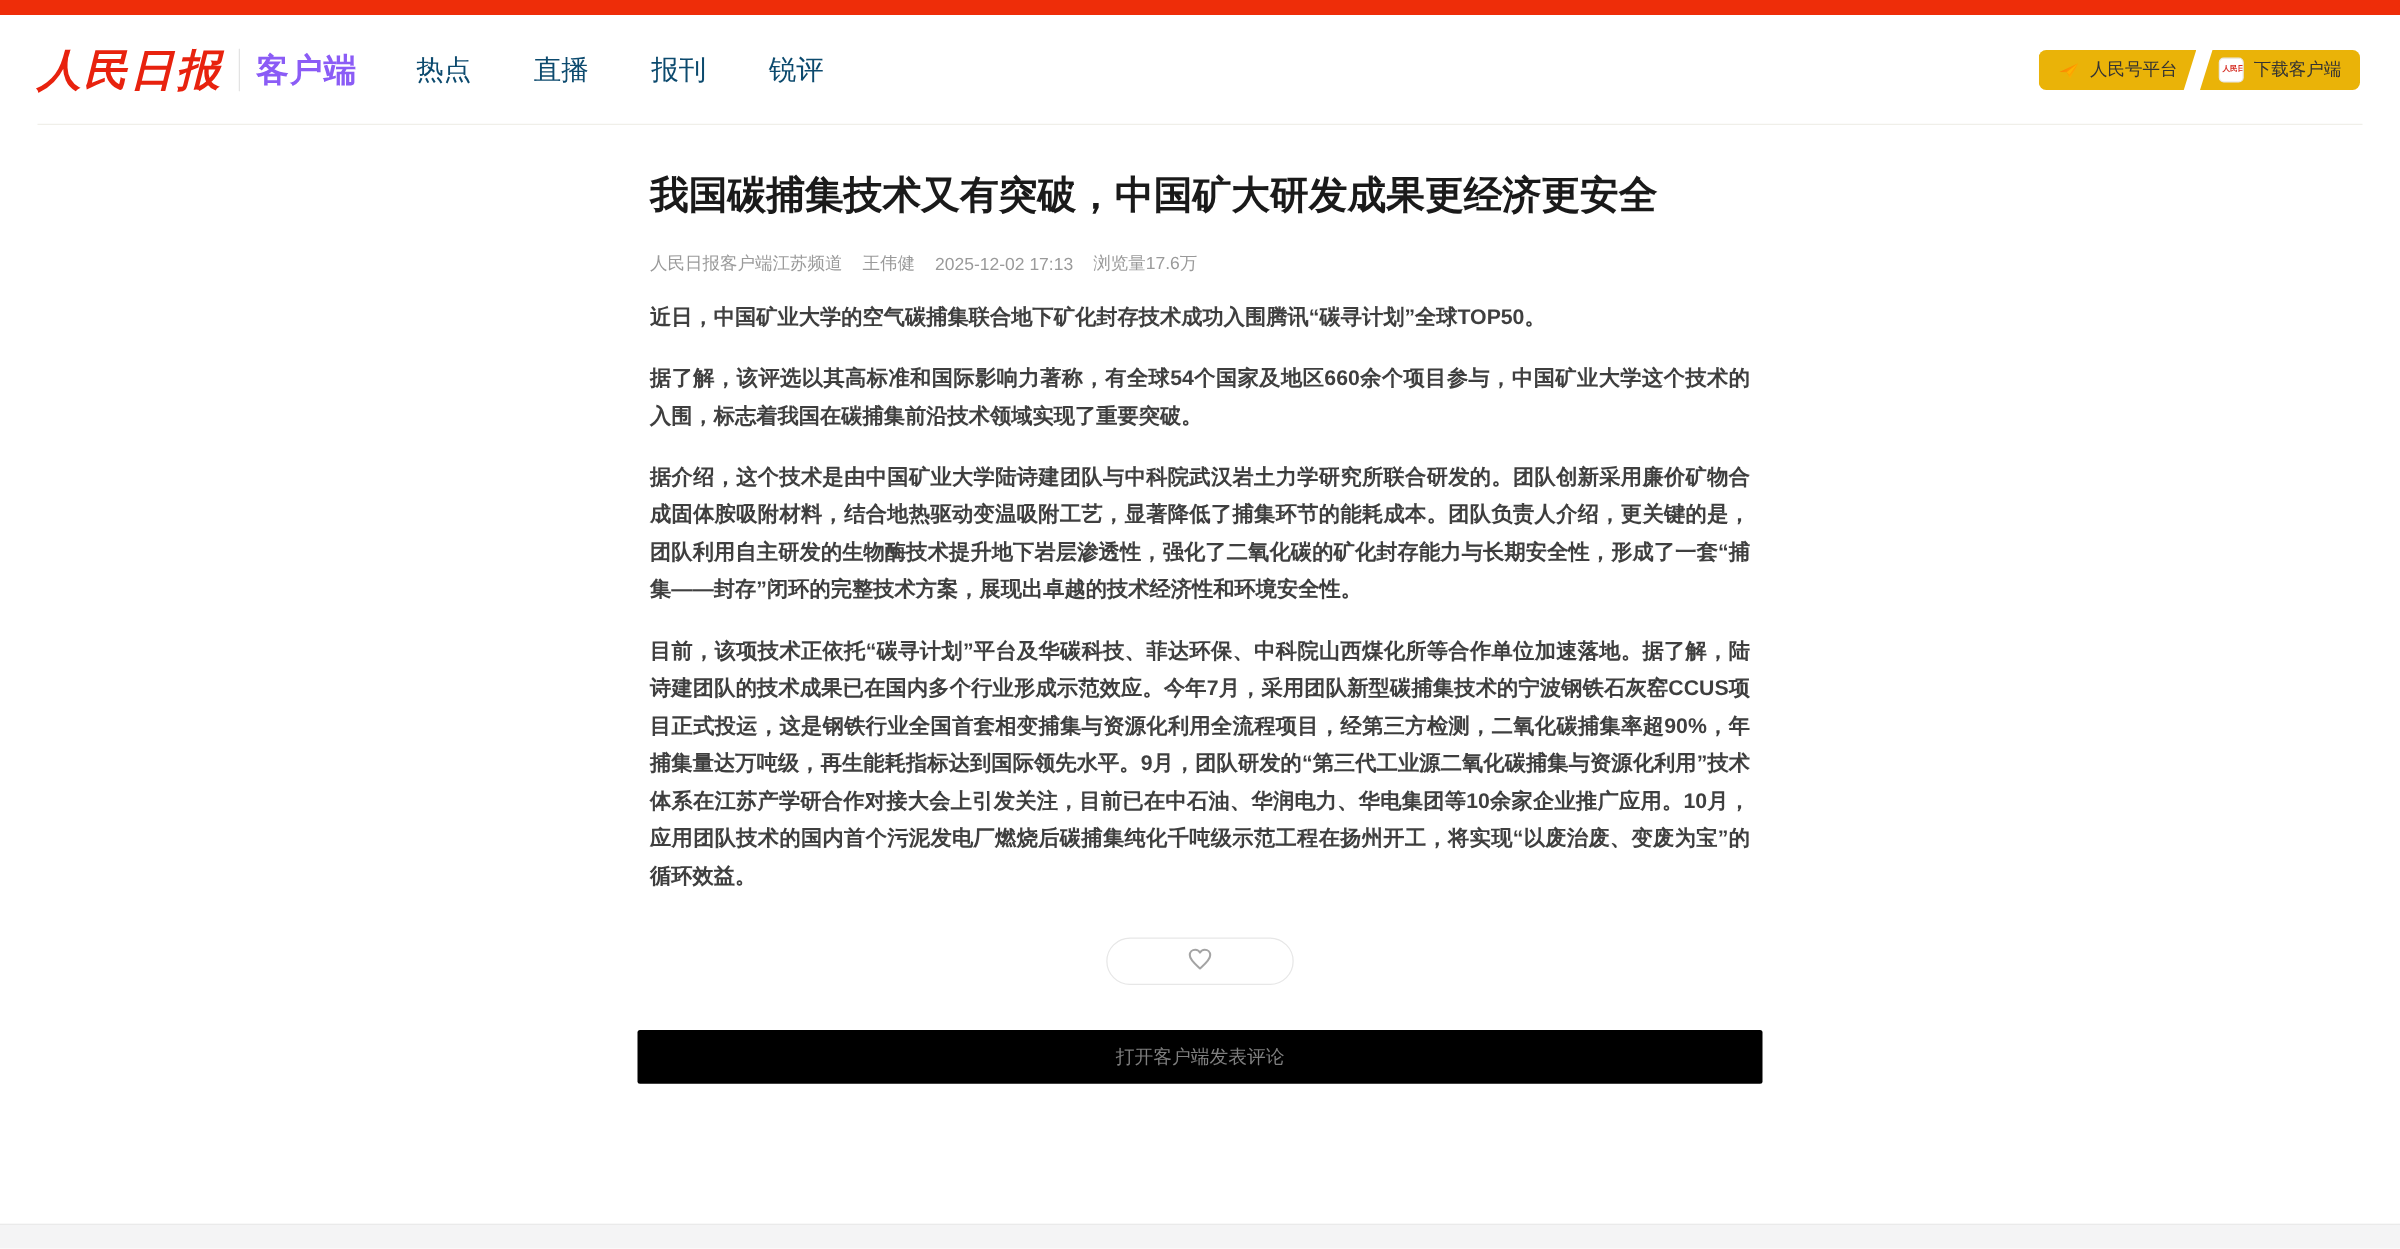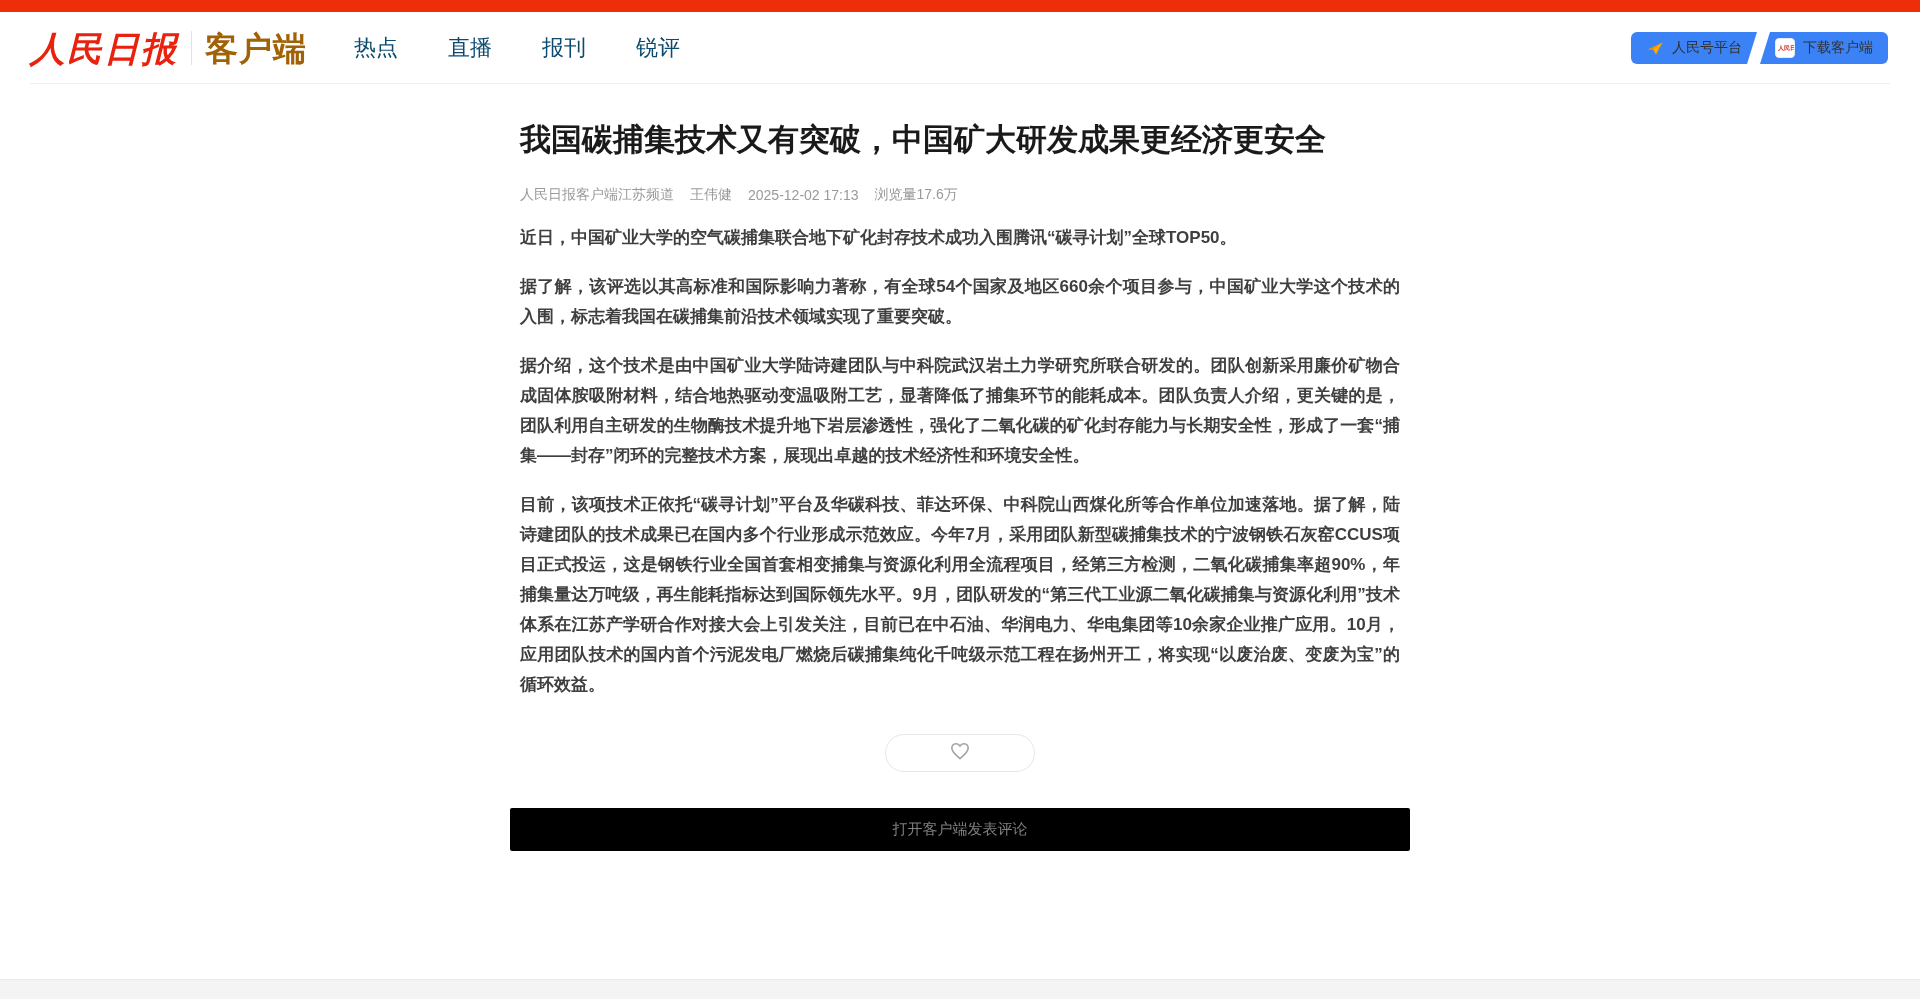--- a/index.html
+++ b/index.html
@@ -8,56 +8,56 @@
     background: #ffffff;
     font-family: "Liberation Sans", "DejaVu Sans", sans-serif;
     overflow: hidden;
     position: relative;
   }
   
   .topbar { height: 12px; width: 100%; background: #ee2d09; }
 
   
   .header {
-    height: 72px;
+    height: 88px;
     display: flex;
     align-items: center;
     padding: 0 32px 0 30px;
     background: #fff;
     position: relative;
   }
   .logo { display: flex; align-items: center; cursor: pointer; }
   .logo-main {
     font-family: "DejaVu Serif", "Liberation Serif", serif;
     font-style: italic;
     font-weight: bold;
     font-size: 35px;
     color: #e8220e;
     letter-spacing: 2px;
     line-height: 1;
   }
   .logo-divider { width: 1px; height: 34px; background: #e3e3e3; margin: 0 13px; }
   .logo-suffix {
     font-weight: bold;
-    font-size: 33px;
-    color: #a16207;
+    font-size: 26px;
+    color: #8b5cf6;
     line-height: 1;
     letter-spacing: 1px;
   }
   .nav { display: flex; margin-left: 22px; }
   .nav-item {
     font-size: 22px;
     color: #0c4a6e;
     padding: 10px 25px;
     cursor: pointer;
     white-space: nowrap;
   }
   .actions { margin-left: auto; display: flex; align-items: center; }
   .action-btn {
-    background: #3b82f6;
+    background: #eab308;
     height: 32px;
     display: flex;
     align-items: center;
     padding: 0 15px;
     font-size: 14px;
     color: #333;
     cursor: pointer;
     white-space: nowrap;
   }
   .action-btn.first {

